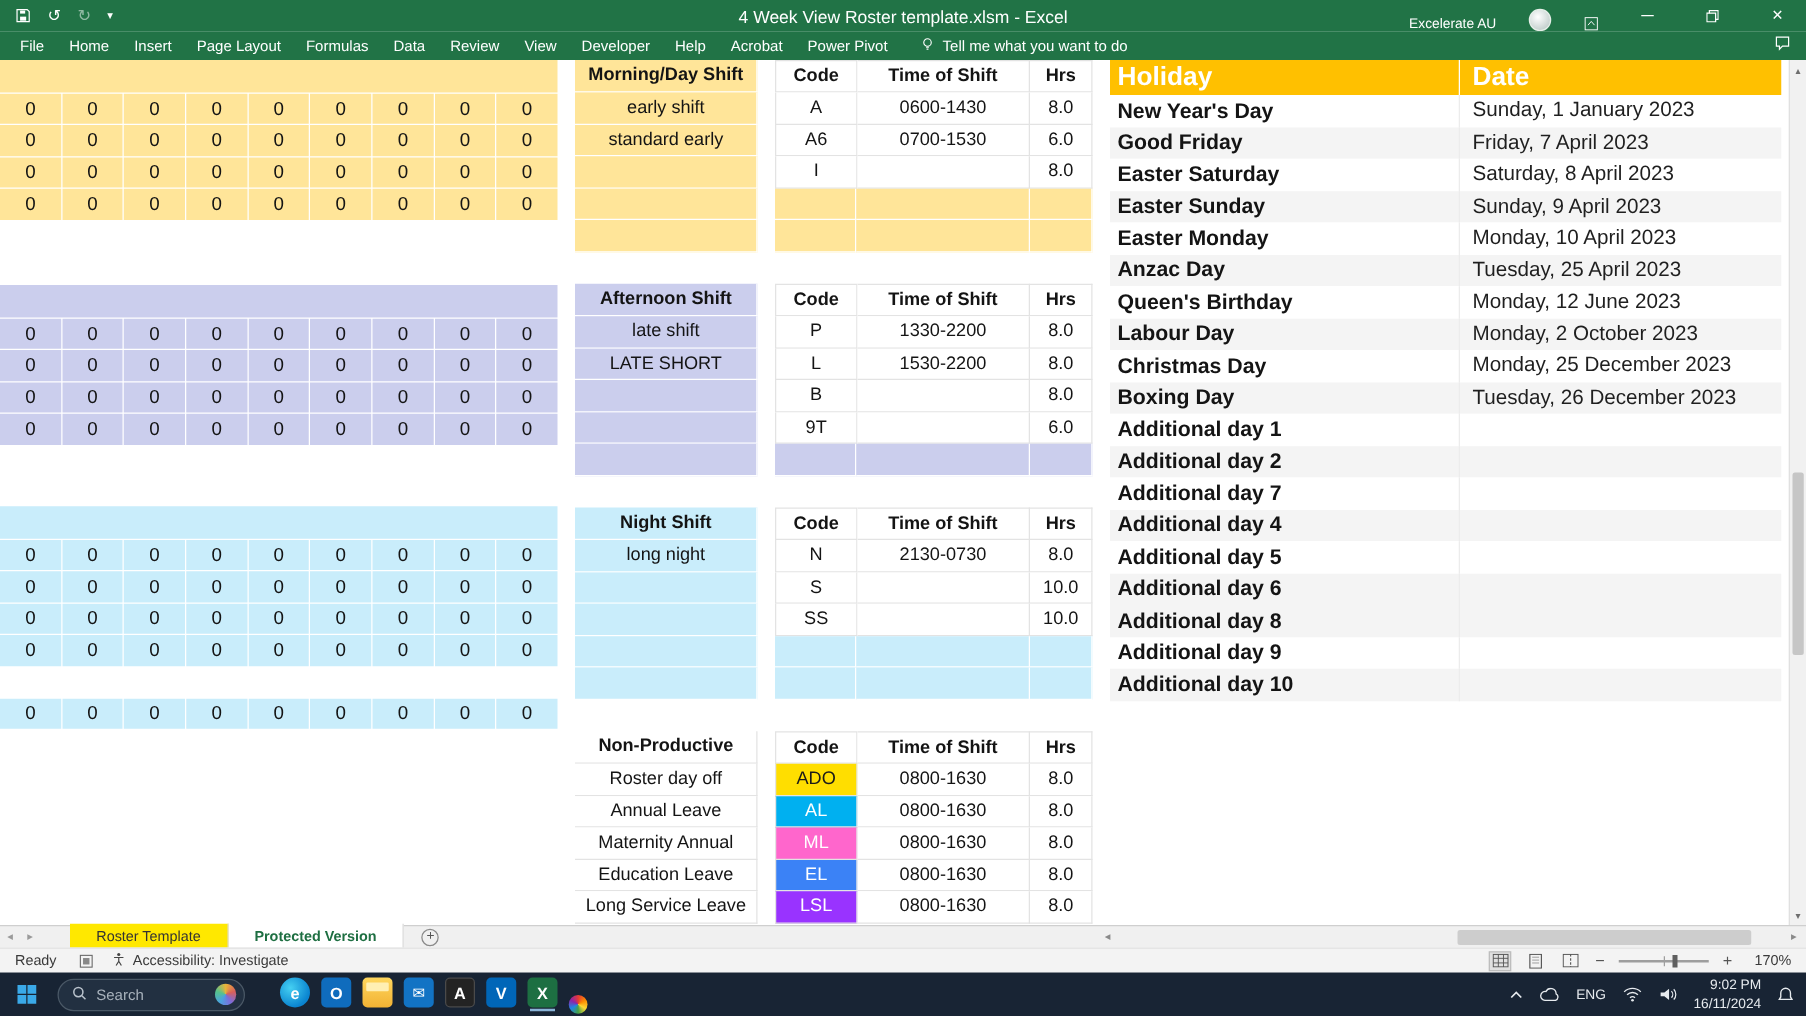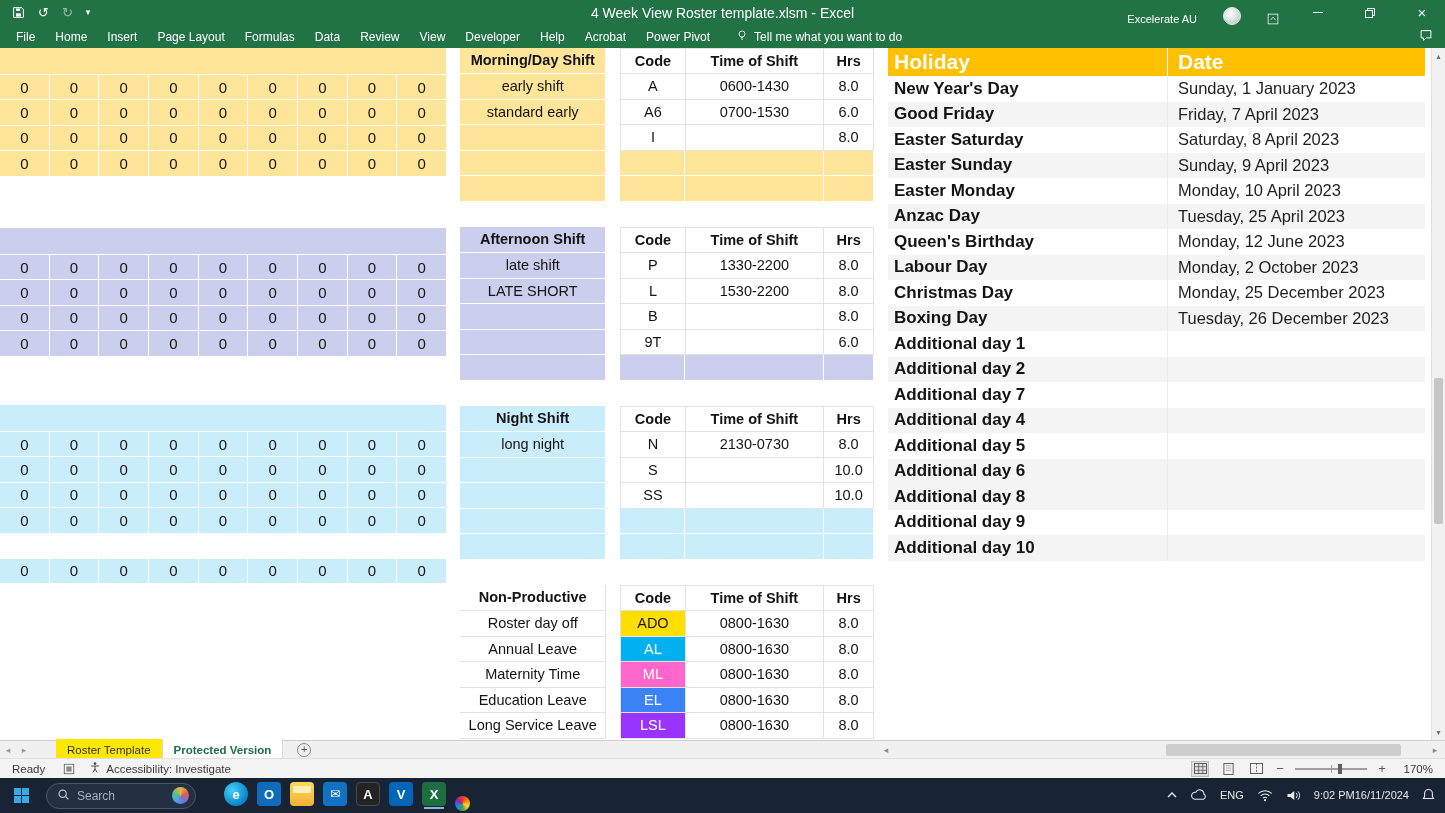--- a/index.html
+++ b/index.html
@@ -68,21 +68,21 @@
 
   
   .vscroll{position:absolute;right:0;top:0;width:14px;height:692px;background:#F1F1F1;border-left:1px solid #E0E0E0}
   .varrow{height:16px;display:flex;align-items:center;justify-content:center;font-size:8px;color:#6e6e6e}
   .varrow.down{position:absolute;bottom:0;left:0;right:0}
   .vthumb{position:absolute;left:2px;right:2px;top:330px;height:146px;background:#C6C6C6;border-radius:2px}
 
   
   .tabbar{position:absolute;top:740px;left:0;right:0;height:18px;background:#F0F0F0;border-top:1px solid #CFCFCF;display:flex;align-items:center;font-size:11.5px;color:#333}
   .tnav{width:16px;text-align:center;color:#9a9a9a;font-size:9px}
-  .stab{height:22px;display:flex;align-items:center;padding:0 11px;background:#fff;border-right:1px solid #D9D9D9;white-space:nowrap}
+  .stab{height:22px;display:flex;align-items:center;padding:0 21px;background:#fff;border-right:1px solid #D9D9D9;white-space:nowrap}
   .stab.colored{background:#FFE800;margin-left:24px}
   .stab.active{color:#1E6F42;font-weight:bold;box-shadow:inset 0 -2px 0 #217346}
   .newsheet{width:14px;height:14px;border:1px solid #8a8a8a;border-radius:50%;display:flex;align-items:center;justify-content:center;margin-left:14px;color:#555;font-size:11px;line-height:1}
   .hscroll{position:absolute;left:878px;right:2px;top:1px;bottom:1px;display:flex;align-items:center;background:#F0F0F0}
   .harrow{width:16px;text-align:center;color:#8a8a8a;font-size:9px}
   .htrack{position:relative;flex:1;height:12px;background:#F0F0F0}
   .hthumb{position:absolute;left:272px;width:235px;top:0;height:12px;background:#CDCDCD;border-radius:2px}
 
   
   .statusbar{position:absolute;top:758px;left:0;right:0;height:20px;background:#F3F3F3;border-top:1px solid #E1E1E1;display:flex;align-items:center;font-size:11.5px;color:#3a3a3a}
@@ -116,21 +116,21 @@
   .app-file-explorer{background:linear-gradient(#FFD75E,#F2B234);position:relative}
   .app-file-explorer::before{content:"";position:absolute;top:4px;left:3px;right:3px;height:7px;background:#FFEFB3;border-radius:1px}
   .app-mail{background:#1273C4;font-size:12px}
   .app-app-a{background:#232323;border:1px solid #4a4a4a}
   .app-vscode{background:#0066B8}
   .app-excel{background:#1D6F42}
   .app-paint{width:15px;height:15px;border-radius:50%;background:conic-gradient(#E53935,#FB8C00,#FDD835,#43A047,#1E88E5,#8E24AA,#E53935)}
   [data-name="paint-taskbar-icon"]{margin-top:14px}
   .tray{margin-left:auto;display:flex;align-items:center;gap:13px;padding-right:10px;font-size:11px;color:#E6EAEE}
   .trayic{display:inline-flex;align-items:center}
-  .clock{display:flex;align-items:flex-end;font-size:11px;line-height:1.3}
+  .clock{display:flex;flex-direction:column;align-items:flex-end;font-size:11px;line-height:1.3}
 </style>
 </head>
 <body>
 
 <div class="screen" data-name="excel-window">
 
   <div class="titlebar" data-name="title-bar">
     <div class="qat" data-name="quick-access-toolbar">
       <span class="qbtn" data-name="save-icon">
         <svg width="13" height="13" viewBox="0 0 16 16">
@@ -551,21 +551,21 @@
           <div class="sc time dcell" data-name="shift-time-cell">0800-1630</div>
           <div class="sc hrs dcell" data-name="shift-hrs-cell">8.0</div>
         </div>
         <div class="srow" data-name="shift-table-row">
           <div class="sc name plaincell" data-name="shift-name-cell">Annual Leave</div>
           <div class="sc code dcell" data-name="shift-code-cell" style="background: rgb(0, 176, 240); color: rgb(255, 255, 255);">AL</div>
           <div class="sc time dcell" data-name="shift-time-cell">0800-1630</div>
           <div class="sc hrs dcell" data-name="shift-hrs-cell">8.0</div>
         </div>
         <div class="srow" data-name="shift-table-row">
-          <div class="sc name plaincell" data-name="shift-name-cell">Maternity Time</div>
+          <div class="sc name plaincell" data-name="shift-name-cell">Maternity Annual</div>
           <div class="sc code dcell" data-name="shift-code-cell" style="background: rgb(255, 102, 204); color: rgb(255, 255, 255);">ML</div>
           <div class="sc time dcell" data-name="shift-time-cell">0800-1630</div>
           <div class="sc hrs dcell" data-name="shift-hrs-cell">8.0</div>
         </div>
         <div class="srow" data-name="shift-table-row">
           <div class="sc name plaincell" data-name="shift-name-cell">Education Leave</div>
           <div class="sc code dcell" data-name="shift-code-cell" style="background: #3b82f6; color: rgb(255, 255, 255);">EL</div>
           <div class="sc time dcell" data-name="shift-time-cell">0800-1630</div>
           <div class="sc hrs dcell" data-name="shift-hrs-cell">8.0</div>
         </div>

